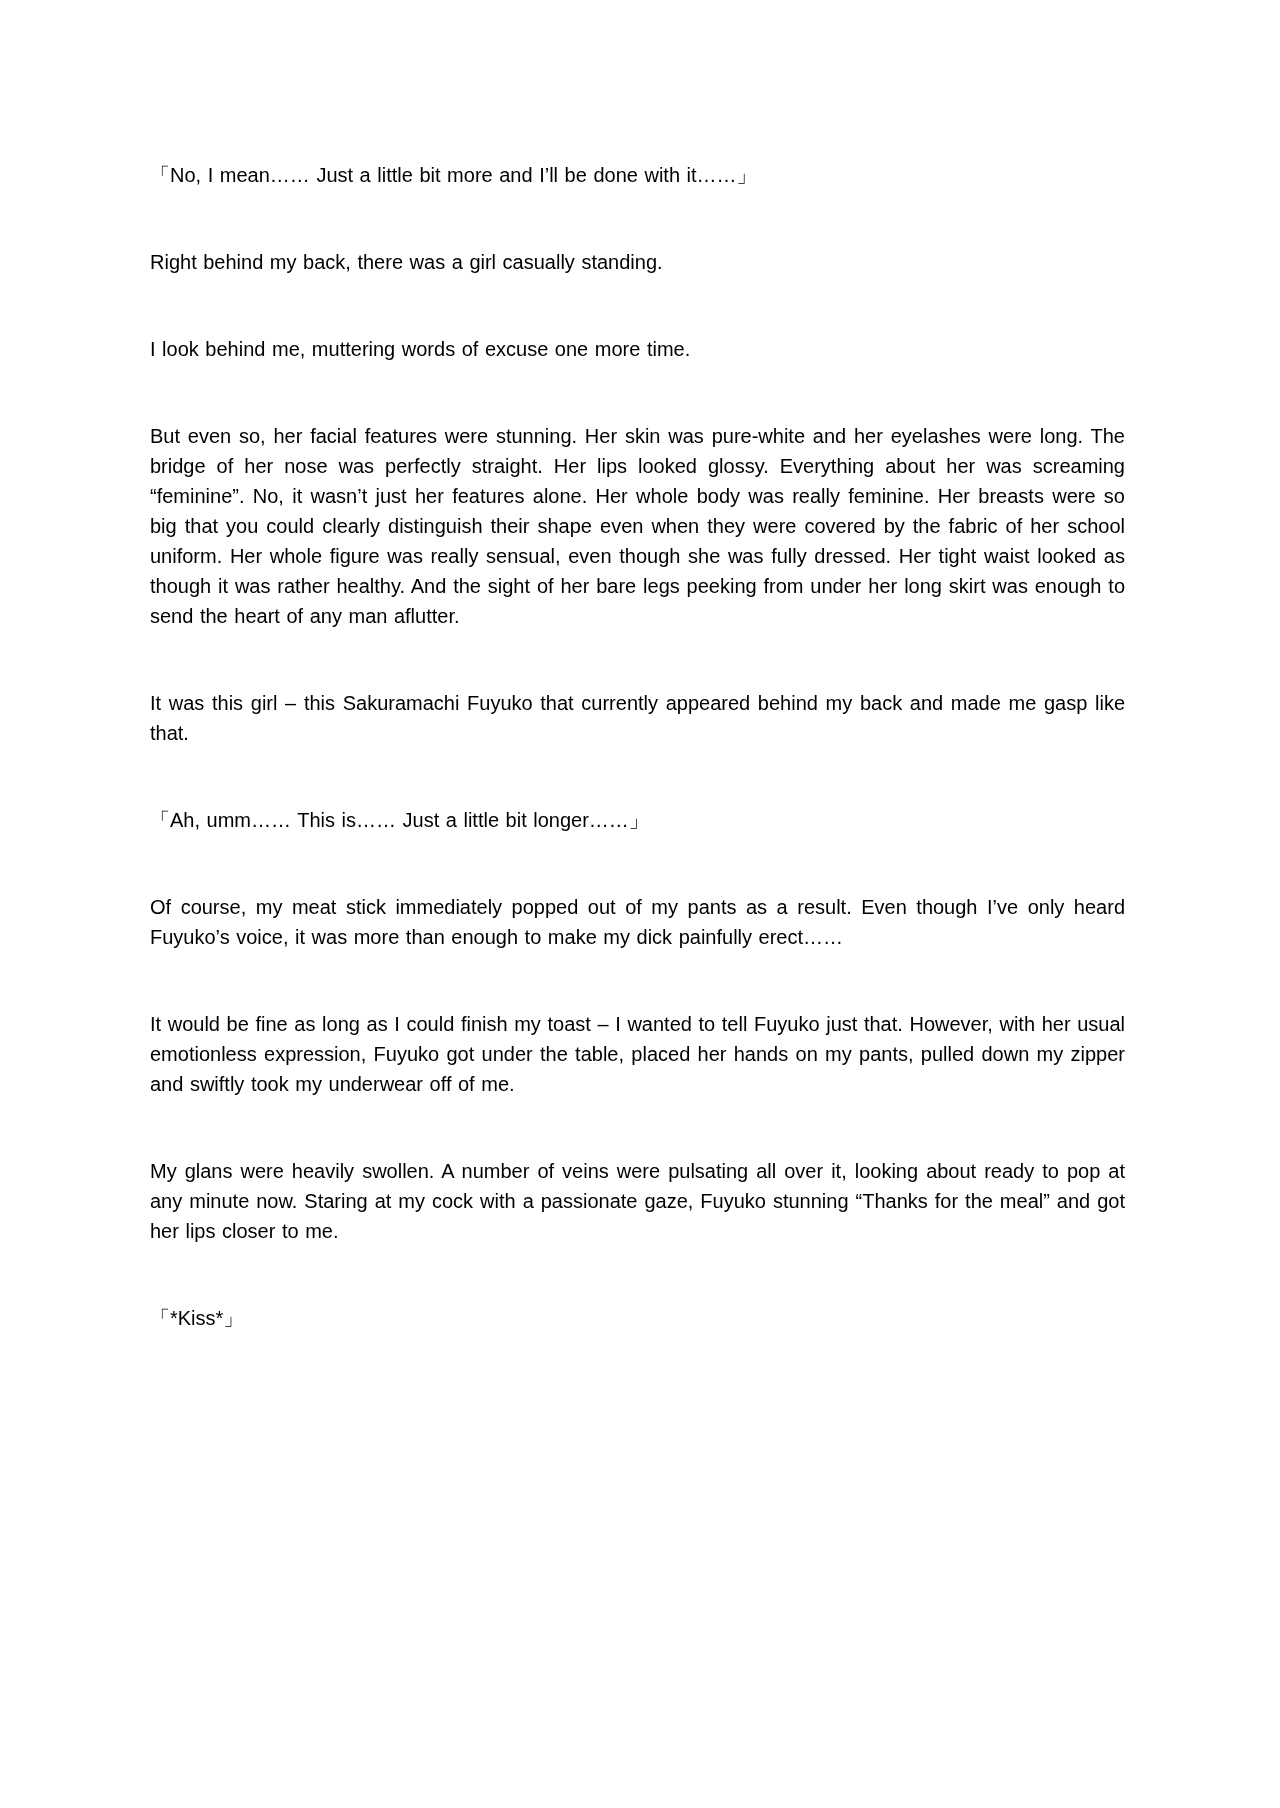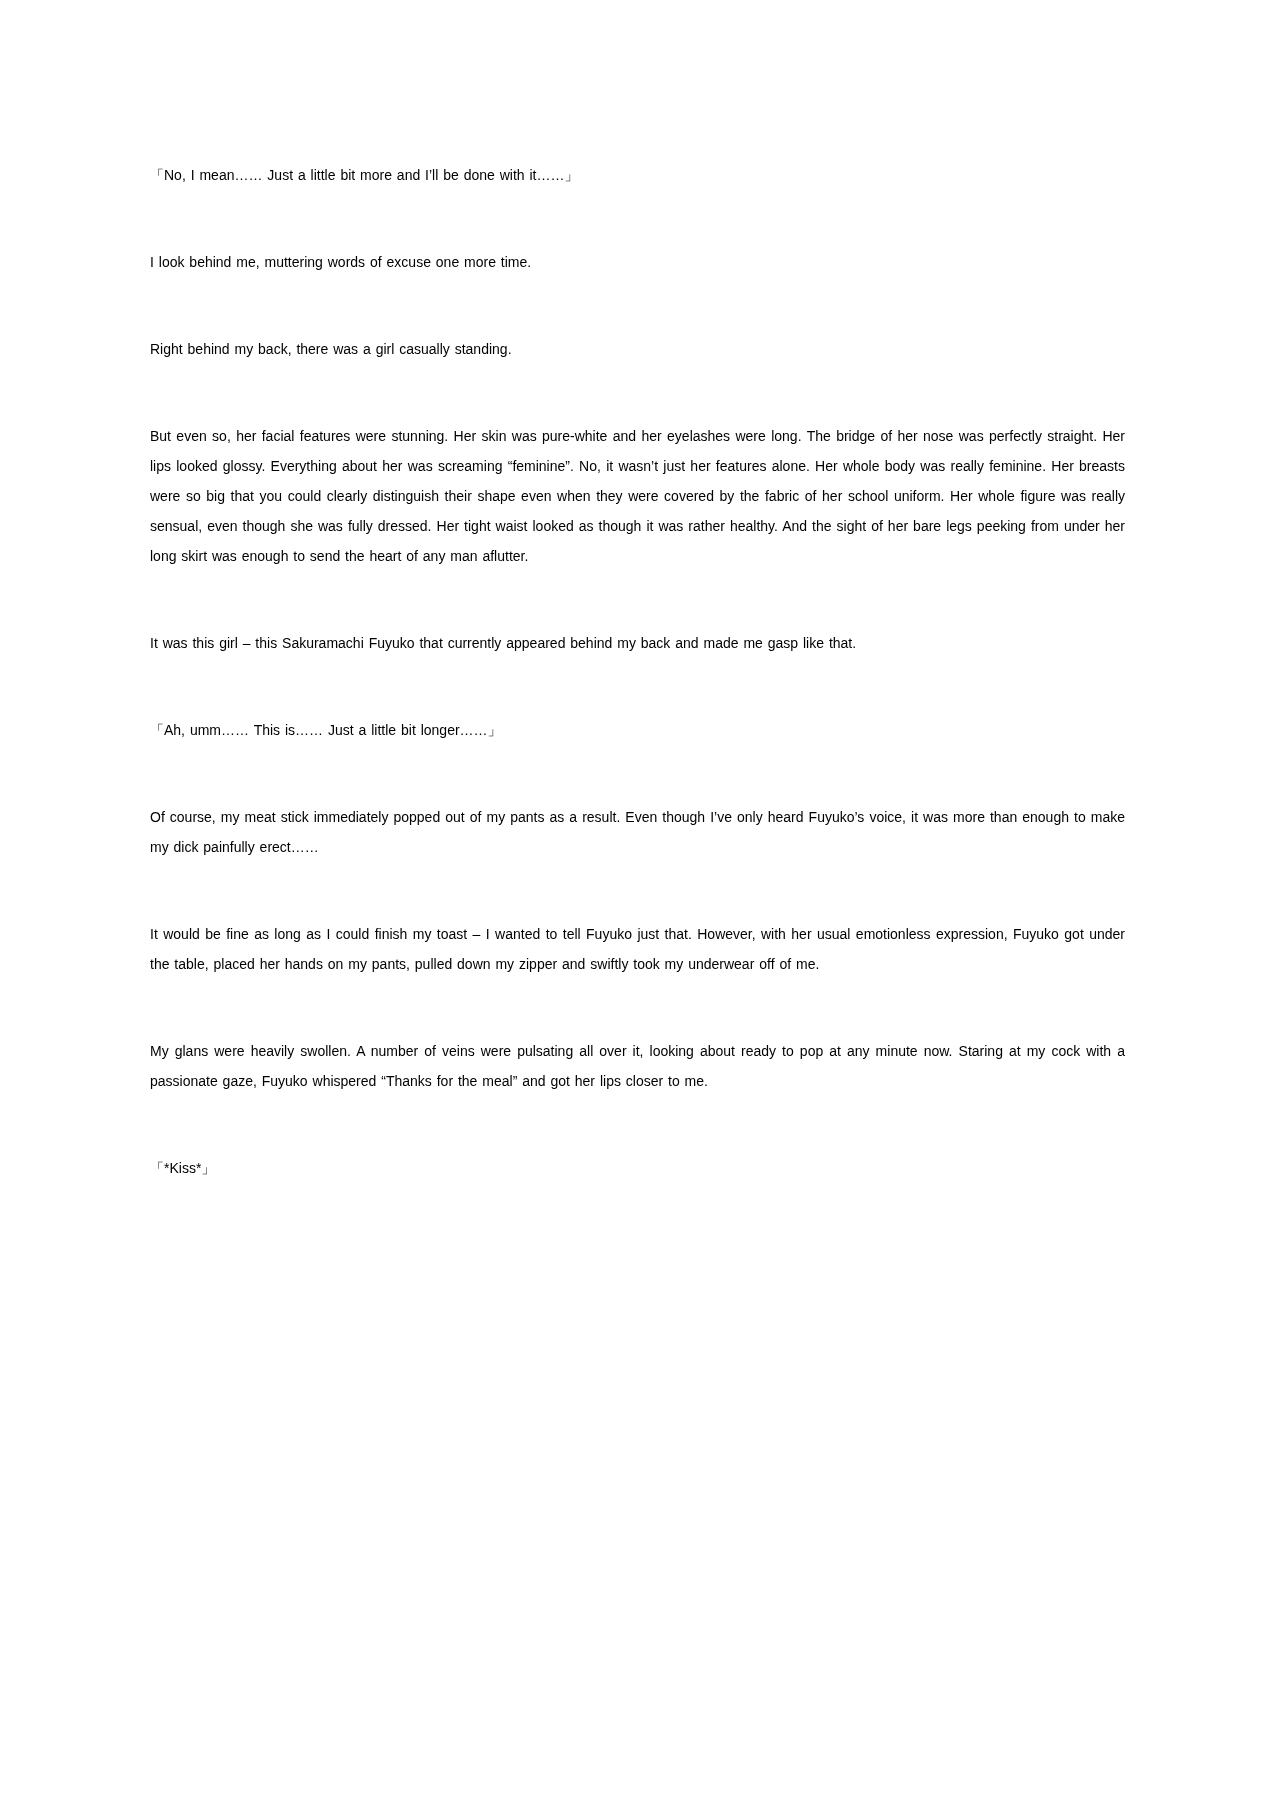--- a/index.html
+++ b/index.html
@@ -17,40 +17,40 @@
     background: #ffffff;
     overflow: hidden;
   }
   .text-block {
     position: absolute;
     left: 150px;
     top: 160px;
     width: 975px;
   }
   .text-block p {
-    font-size: 14px;
+    font-size: 20px;
     line-height: 30px;
     color: #000000;
     text-align: justify;
     margin-bottom: 57px;
     word-spacing: 1px;
   }
   .text-block p:last-child {
     margin-bottom: 12px;
   }
 </style>
 </head>
 <body>
 
 <div class="page">
   <div class="text-block" id="text-block">
       <p>「No, I mean…… Just a little bit more and I’ll be done with it……」</p>
+      <p>Right behind my back, there was a girl casually standing.</p>
       <p>I look behind me, muttering words of excuse one more time.</p>
-      <p>Right behind my back, there was a girl casually standing.</p>
       <p>But even so, her facial features were stunning. Her skin was pure-white and her eyelashes were long. The bridge of her nose was perfectly straight. Her lips looked glossy. Everything about her was screaming “feminine”. No, it wasn’t just her features alone. Her whole body was really feminine. Her breasts were so big that you could clearly distinguish their shape even when they were covered by the fabric of her school uniform. Her whole figure was really sensual, even though she was fully dressed. Her tight waist looked as though it was rather healthy. And the sight of her bare legs peeking from under her long skirt was enough to send the heart of any man aflutter.</p>
       <p>It was this girl – this Sakuramachi Fuyuko that currently appeared behind my back and made me gasp like that.</p>
       <p>「Ah, umm…… This is…… Just a little bit longer……」</p>
       <p>Of course, my meat stick immediately popped out of my pants as a result. Even though I’ve only heard Fuyuko’s voice, it was more than enough to make my dick painfully erect……</p>
       <p>It would be fine as long as I could finish my toast – I wanted to tell Fuyuko just that. However, with her usual emotionless expression, Fuyuko got under the table, placed her hands on my pants, pulled down my zipper and swiftly took my underwear off of me.</p>
-      <p>My glans were heavily swollen. A number of veins were pulsating all over it, looking about ready to pop at any minute now. Staring at my cock with a passionate gaze, Fuyuko whispered “Thanks for the meal” and got her lips closer to me.</p>
+      <p>My glans were heavily swollen. A number of veins were pulsating all over it, looking about ready to pop at any minute now. Staring at my cock with a passionate gaze, Fuyuko stunning “Thanks for the meal” and got her lips closer to me.</p>
       <p>「*Kiss*」</p>
     </div>
 </div>
 
 </body></html>

